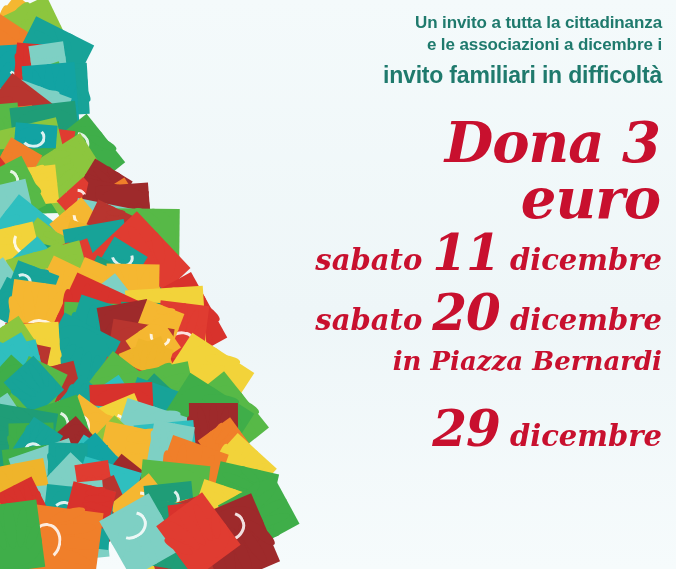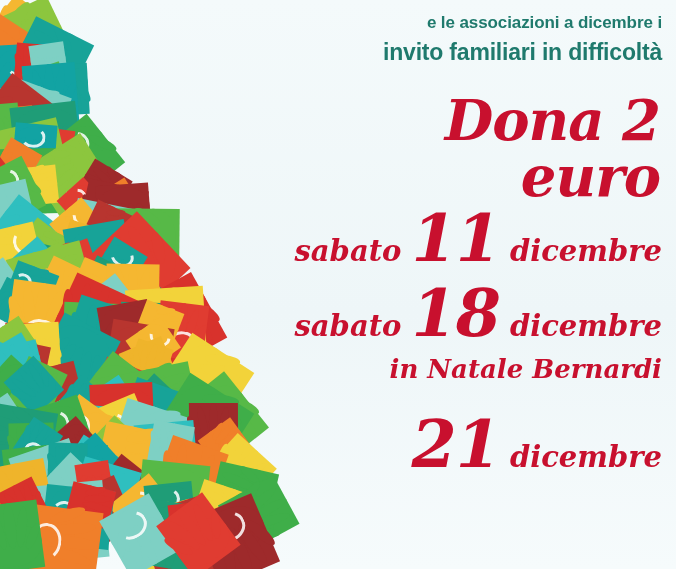--- a/index.html
+++ b/index.html
@@ -119,21 +119,21 @@
     font-family: "DejaVu Serif", serif;
     font-weight: bold;
     font-style: italic;
     line-height: 1;
     display: flex;
     justify-content: flex-end;
     align-items: baseline;
     gap: 10px;
   }
   .big-day .word { font-size: 29px; }
-  .big-day .num  { font-size: 65px; letter-spacing: -1px; }
+  .big-day .num  { font-size: 50px; letter-spacing: -1px; }
 
   .d1 { margin-top: 2px; }
   .d2 { margin-top: 10px; }
 
   .place {
     margin-top: 8px;
     color: #c8102e;
     font-family: "DejaVu Serif", serif;
     font-weight: bold;
     font-style: italic;
@@ -1324,40 +1324,41 @@
         <div class="f f2"></div>
         <div class="f f3"></div>
         <div class="f f4"></div>
         <div class="f f5"></div>
       </div>
     </div>
 
   <div class="content">
 
     <div class="intro">
+      <div class="l1">Un invito a tutta la cittadinanza</div>
       <div class="l2">e le associazioni a dicembre i</div>
       <div class="l3">invito familiari in difficoltà</div>
     </div>
 
-    <div class="headline">Dona 2 euro</div>
+    <div class="headline">Dona 3 euro</div>
 
 
     <div class="big-day d1">
       <span class="word">sabato</span>
       <span class="num">11</span>
       <span class="word">dicembre</span>
     </div>
 
     <div class="big-day d2">
       <span class="word">sabato</span>
-      <span class="num">18</span>
+      <span class="num">20</span>
       <span class="word">dicembre</span>
     </div>
 
-    <div class="place">in Natale Bernardi</div>
+    <div class="place">in Piazza Bernardi</div>
 
     <div class="big-day d3">
-      <span class="num">21</span>
+      <span class="num">29</span>
       <span class="word">dicembre</span>
     </div>
 
   </div>
 </div>
 
 </body></html>

